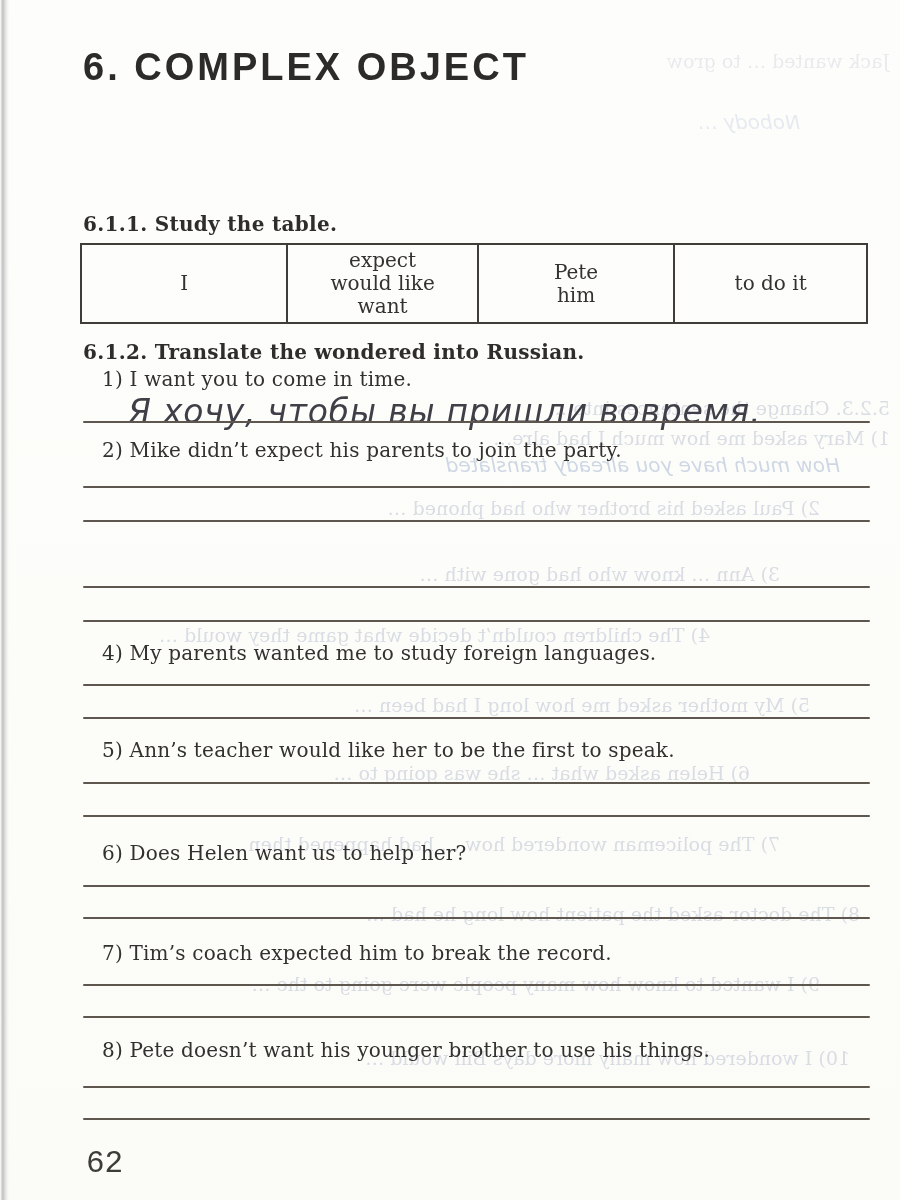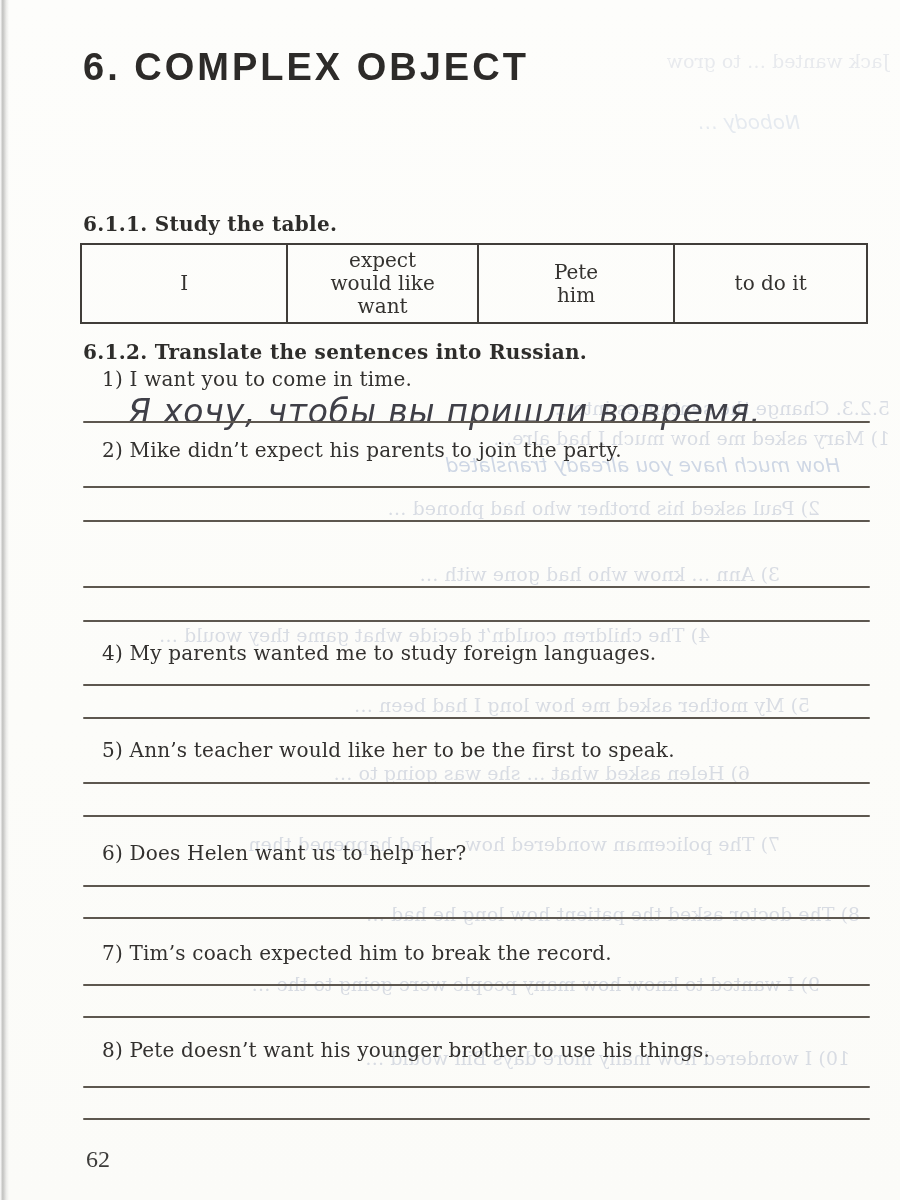--- a/index.html
+++ b/index.html
@@ -46,21 +46,21 @@
     background:#5d574f;border-radius:1px;
     box-shadow:0 3px 0 -1px rgba(93,87,79,0.22);
   }
   .answer{
     position:absolute;left:128px;top:392px;
     font-family:"DejaVu Sans", sans-serif;font-style:italic;
     font-size:33px;color:#3f3f47;letter-spacing:0.8px;white-space:nowrap;
   }
   .page-number{
     position:absolute;left:86px;top:1146px;
-    font-family:Liberation Serif, serif;font-size:24px;color:#3d3c3a;
+    font-family:Liberation Mono, monospace;font-size:31px;color:#3d3c3a;
   }
   .bleed{
     position:absolute;transform:scaleX(-1);
     font-size:19px;color:#96a1bb;opacity:0.34;filter:blur(0.5px);
     white-space:nowrap;overflow:hidden;text-align:left;
   }
   .bleed.hand{
     font-family:"DejaVu Sans", sans-serif;font-style:italic;
     font-size:20px;color:#8aa0c6;opacity:0.40;
   }
@@ -99,21 +99,21 @@
       <td style="width:24.2%;">expect
 would like
 want</td>
       <td style="width:25.0%;">Pete
 him</td>
       <td style="width:24.5%;">to do it</td>
     </tr>
   </tbody>
     </table>
 
-  <div class="sub-heading" style="top:340px;">6.1.2. Translate the sentences into Russian.</div>
+  <div class="sub-heading" style="top:340px;">6.1.2. Translate the wondered into Russian.</div>
 
   <div class="sentence" style="top:367px;">1) I want you to come in time.</div>
   <div class="answer">Я хочу, чтобы вы пришли вовремя.</div>
   <div class="rule" style="top:421px;"></div>
 
   <div class="sentence" style="top:438px;">2) Mike didn’t expect his parents to join the party.</div>
   <div class="rule" style="top:486px;"></div>
   <div class="rule" style="top:520px;"></div>
 
   <div class="rule" style="top:586px;"></div>

